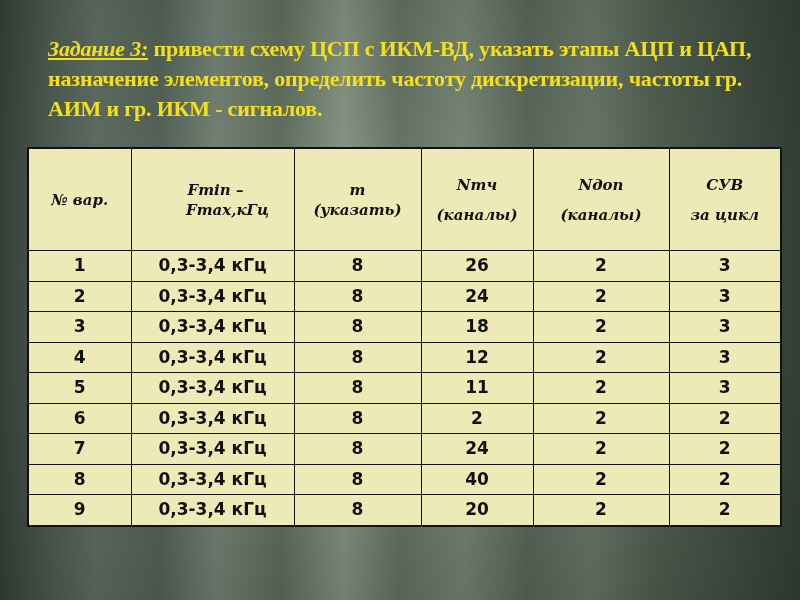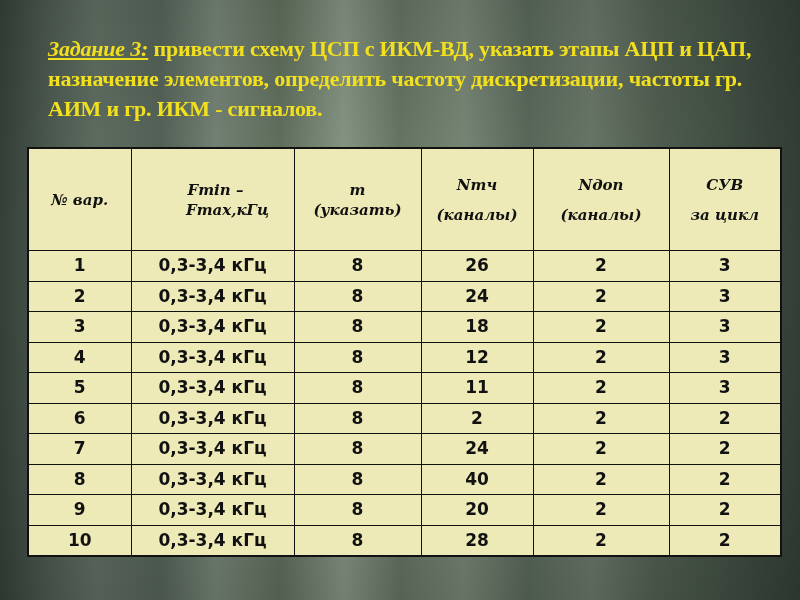--- a/index.html
+++ b/index.html
@@ -153,22 +153,14 @@
       <td>2</td>
     </tr>
     <tr>
       <td>9</td>
       <td>0,3-3,4 кГц</td>
       <td>8</td>
       <td>20</td>
       <td>2</td>
       <td>2</td>
     </tr>
-    <tr>
-      <td>10</td>
-      <td>0,3-3,4 кГц</td>
-      <td>8</td>
-      <td>28</td>
-      <td>2</td>
-      <td>2</td>
-    </tr>
   </tbody>
 </table>
 
 </body></html>

